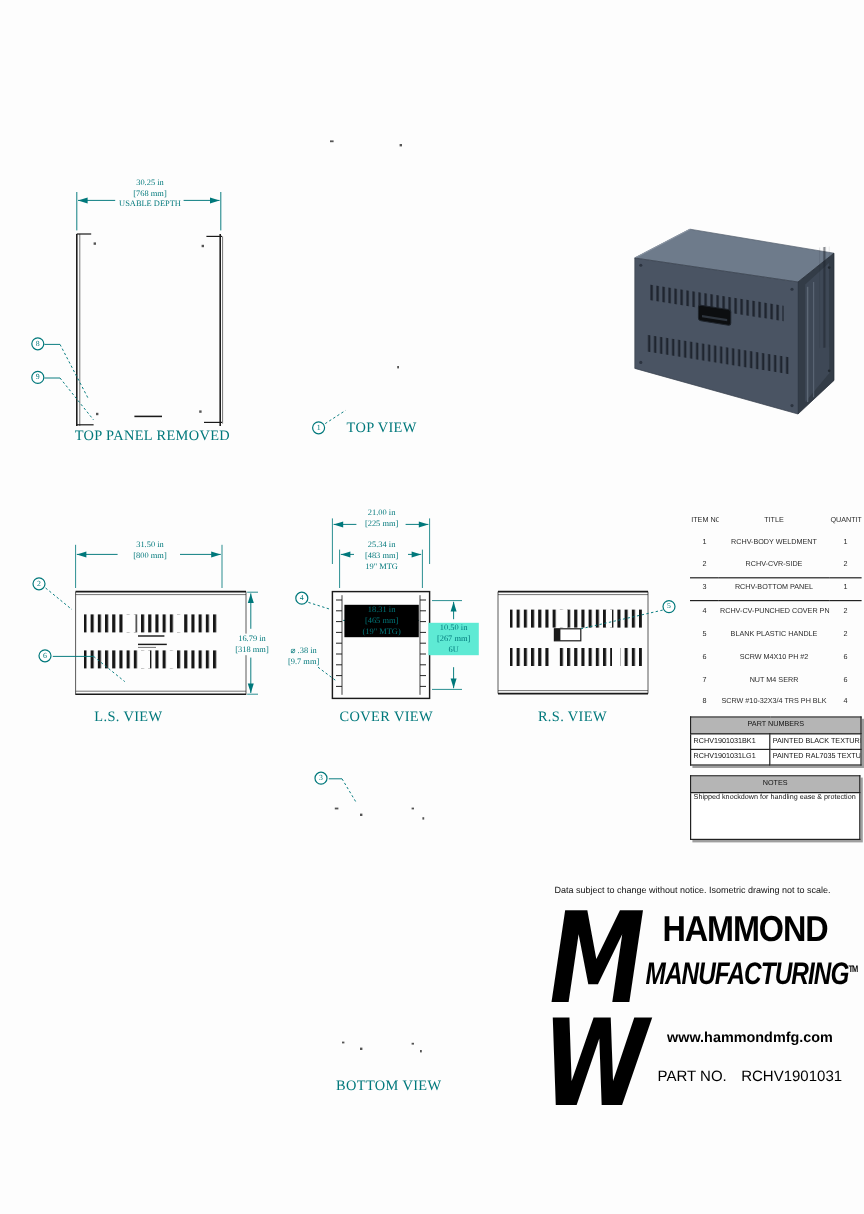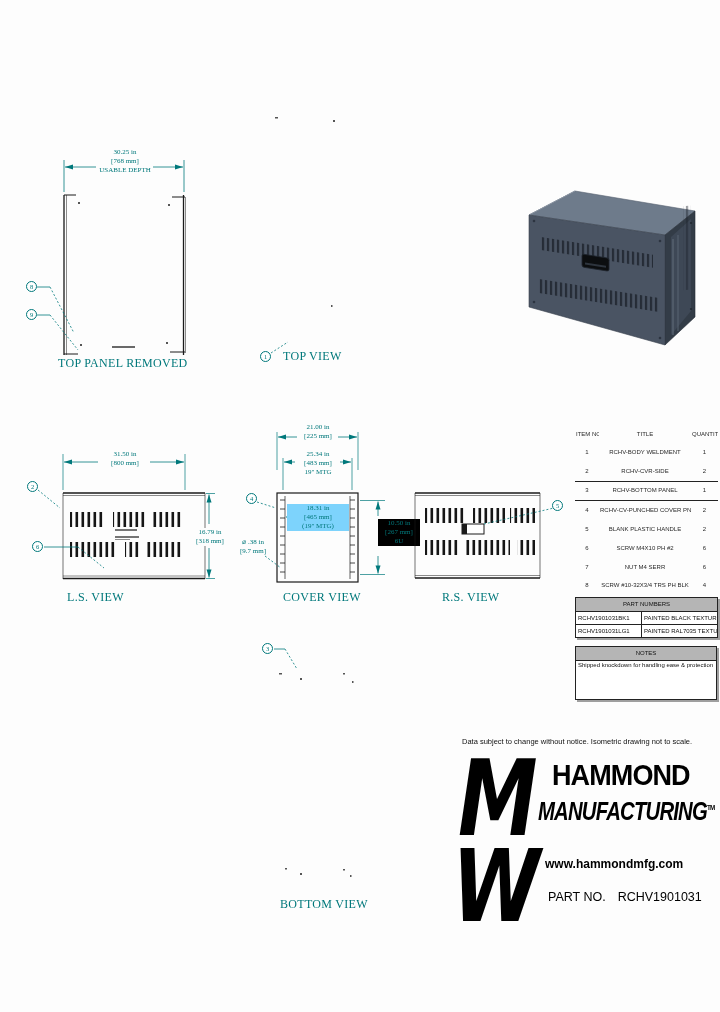--- a/index.html
+++ b/index.html
@@ -4,21 +4,21 @@
 <style>
   :root{ --teal:#00787b; --line:#1a1a1a; }
   html,body{margin:0;padding:0;background:#e9e9e9;}
   .sheet{position:relative;width:720px;height:1012px;background:#fdfdfd;overflow:hidden;
          font-family:"Liberation Serif",serif;}
   .abs{position:absolute;}
   .dim{position:absolute;color:var(--teal);font:7px/9px "Liberation Serif",serif;
        text-align:center;white-space:nowrap;}
   .dim span{display:block;}
   .viewlabel{position:absolute;color:var(--teal);font:12px/13px "Liberation Serif",serif;
-       text-align:left;white-space:nowrap;letter-spacing:.3px;}
+       text-align:center;white-space:nowrap;letter-spacing:.3px;}
   .balloon{position:absolute;width:11px;height:11px;border:1px solid var(--teal);
        border-radius:50%;color:var(--teal);font:6.5px/10px "Liberation Serif",serif;
        text-align:center;background:#fff;box-sizing:border-box;}
   table{border-collapse:collapse;table-layout:fixed;}
   .bom{position:absolute;left:575px;top:426px;width:143px;
        font:6px/7px "Liberation Sans",sans-serif;color:#2a2a2a;}
   .bom th{font-weight:normal;height:15px;text-align:center;overflow:hidden;white-space:nowrap;}
   .bom td{height:16.8px;text-align:center;overflow:hidden;white-space:nowrap;}
   .bom tr.rule td{border-top:1px solid #222;border-bottom:1px solid #222;}
   .pn{position:absolute;left:575px;top:597px;width:142px;background:#fff;
@@ -31,21 +31,21 @@
   .notes td{border:1px solid #222;height:36px;padding:1px 2px;vertical-align:top;text-align:left;}
   .disclaimer{position:absolute;left:462px;top:737px;width:260px;
       font:7.5px/9px "Liberation Sans",sans-serif;color:#111;}
   .logoglyph{position:absolute;font:italic 900 100px/0.78 "DejaVu Sans",sans-serif;
       color:#000;transform-origin:left top;}
   .brand1{position:absolute;left:552px;top:760px;font:bold 30px/30px "Liberation Sans",sans-serif;
       color:#000;transform:scaleX(.9);transform-origin:left top;letter-spacing:-1px;}
   .brand2{position:absolute;left:538px;top:797px;font:italic bold 26px/28px "Liberation Sans",sans-serif;
       color:#000;transform:scaleX(.78);transform-origin:left top;letter-spacing:-1px;}
   .brand2 sup{font:bold 8px "Liberation Sans",sans-serif;font-style:normal;}
-  .website{position:absolute;left:545px;top:857px;width:160px;
+  .website{position:absolute;left:545px;top:857px;width:160px;text-align:center;
       font:bold 12px/14px "Liberation Sans",sans-serif;color:#000;}
   .partno{position:absolute;left:548px;top:890px;width:178px;display:flex;gap:12px;
       font:12.5px/15px "Liberation Sans",sans-serif;color:#000;}
 </style>
 </head>
 <body>
 
 <div class="sheet">
 
   <svg class="abs" style="left:20px;top:140px" width="230" height="240">
@@ -239,26 +239,26 @@
   </svg>
   <div class="dim" style="left:282px;top:423px;width:72px">
     <span>21.00 in</span>
     <span>[225 mm]</span>
   </div>
   <div class="dim" style="left:285px;top:450px;width:66px">
     <span>25.34 in</span>
     <span>[483 mm]</span>
     <span>19" MTG</span>
   </div>
-  <div class="dim" style="left:287px;top:504px;width:62px;background:#7dd3fc">
+  <div class="dim" style="left:287px;top:504px;width:62px;background:#000000">
     <span>18.31 in</span>
     <span>[465 mm]</span>
     <span>(19" MTG)</span>
   </div>
-  <div class="dim" style="left:378px;top:519px;width:42px;background:#000000">
+  <div class="dim" style="left:357px;top:519px;width:42px;background:#5eead4">
     <span>10.50 in</span>
     <span>[267 mm]</span>
     <span>6U</span>
   </div>
   <div class="dim" style="left:234px;top:538px;width:38px">
     <span>⌀ .38 in</span>
     <span>[9.7 mm]</span>
   </div>
   <span class="balloon" style="left:246px;top:493px">4</span>
   <div class="viewlabel" style="left:283px;top:591px;width:70px">COVER VIEW</div>

